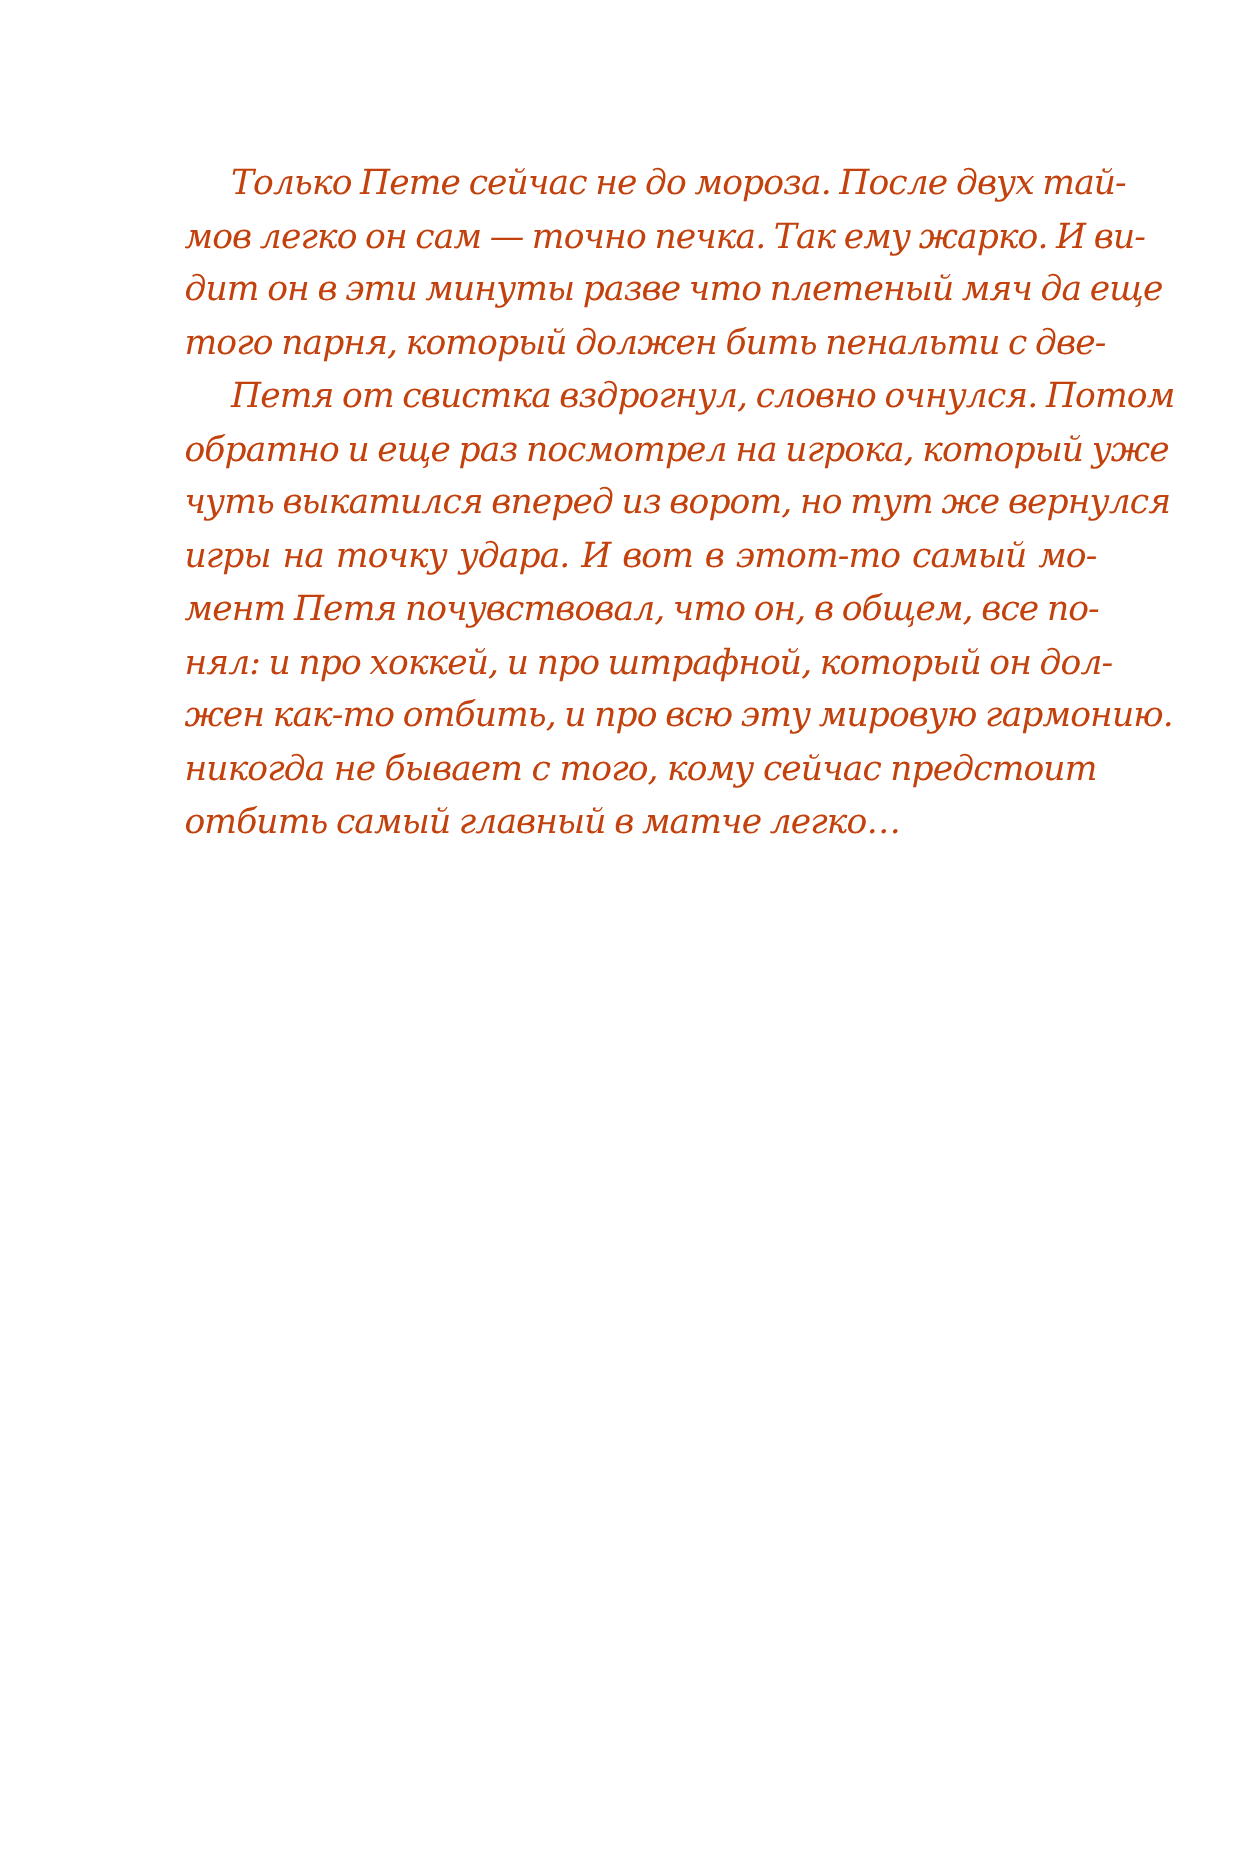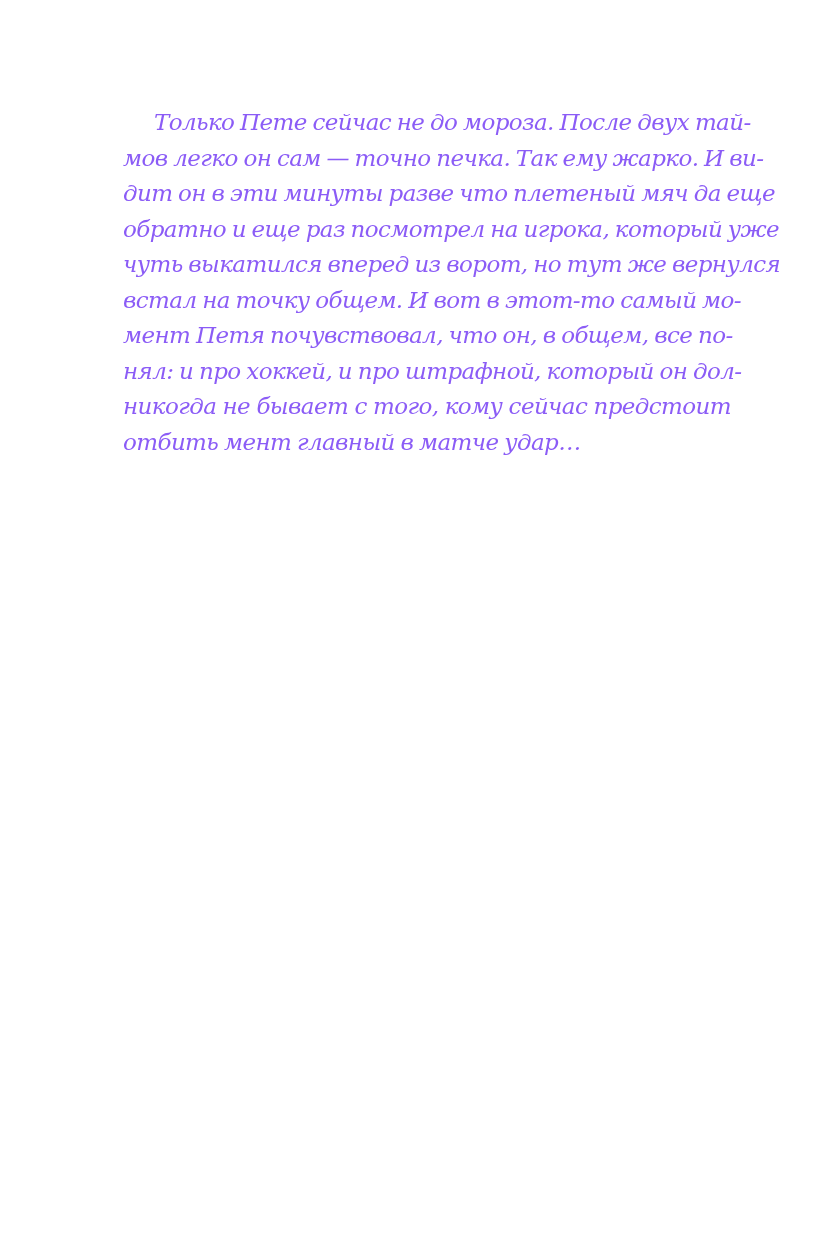--- a/index.html
+++ b/index.html
@@ -21,21 +21,21 @@
     background: #ffffff;
   }
   .text-block {
     position: absolute;
     left: 123px;
     top: 105px;
     width: 608px;
     font-family: "DejaVu Serif", "Liberation Serif", serif;
     font-style: italic;
     font-size: 23px;
-    color: #8b5cf6;
+    color: #c2410c;
   }
   .line {
     display: block;
     height: 35.5px;
     line-height: 35.5px;
     white-space: nowrap;
     text-align: justify;
     text-align-last: justify;
     letter-spacing: -0.6px;
     word-spacing: -1px;
@@ -49,24 +49,27 @@
 </style>
 </head>
 <body>
 
 <div class="page">
   <div class="text-block">
     <div>
       <span class="line indent">Только Пете сейчас не до мороза. После двух тай-</span>
       <span class="line">мов легко он сам — точно печка. Так ему жарко. И ви-</span>
       <span class="line">дит он в эти минуты разве что плетеный мяч да еще</span>
+      <span class="line">того парня, который должен бить пенальти с две-</span>
     </div>
     <div>
+      <span class="line indent">Петя от свистка вздрогнул, словно очнулся. Потом</span>
       <span class="line">обратно и еще раз посмотрел на игрока, который уже</span>
       <span class="line">чуть выкатился вперед из ворот, но тут же вернулся</span>
-      <span class="line">встал на точку общем. И вот в этот-то самый мо-</span>
+      <span class="line">игры на точку удара. И вот в этот-то самый мо-</span>
       <span class="line">мент Петя почувствовал, что он, в общем, все по-</span>
       <span class="line">нял: и про хоккей, и про штрафной, который он дол-</span>
+      <span class="line">жен как-то отбить, и про всю эту мировую гармонию.</span>
       <span class="line">никогда не бывает с того, кому сейчас предстоит</span>
-      <span class="line last">отбить мент главный в матче удар…</span>
+      <span class="line last">отбить самый главный в матче легко…</span>
     </div>
   </div>
 </div>
 
 </body></html>

